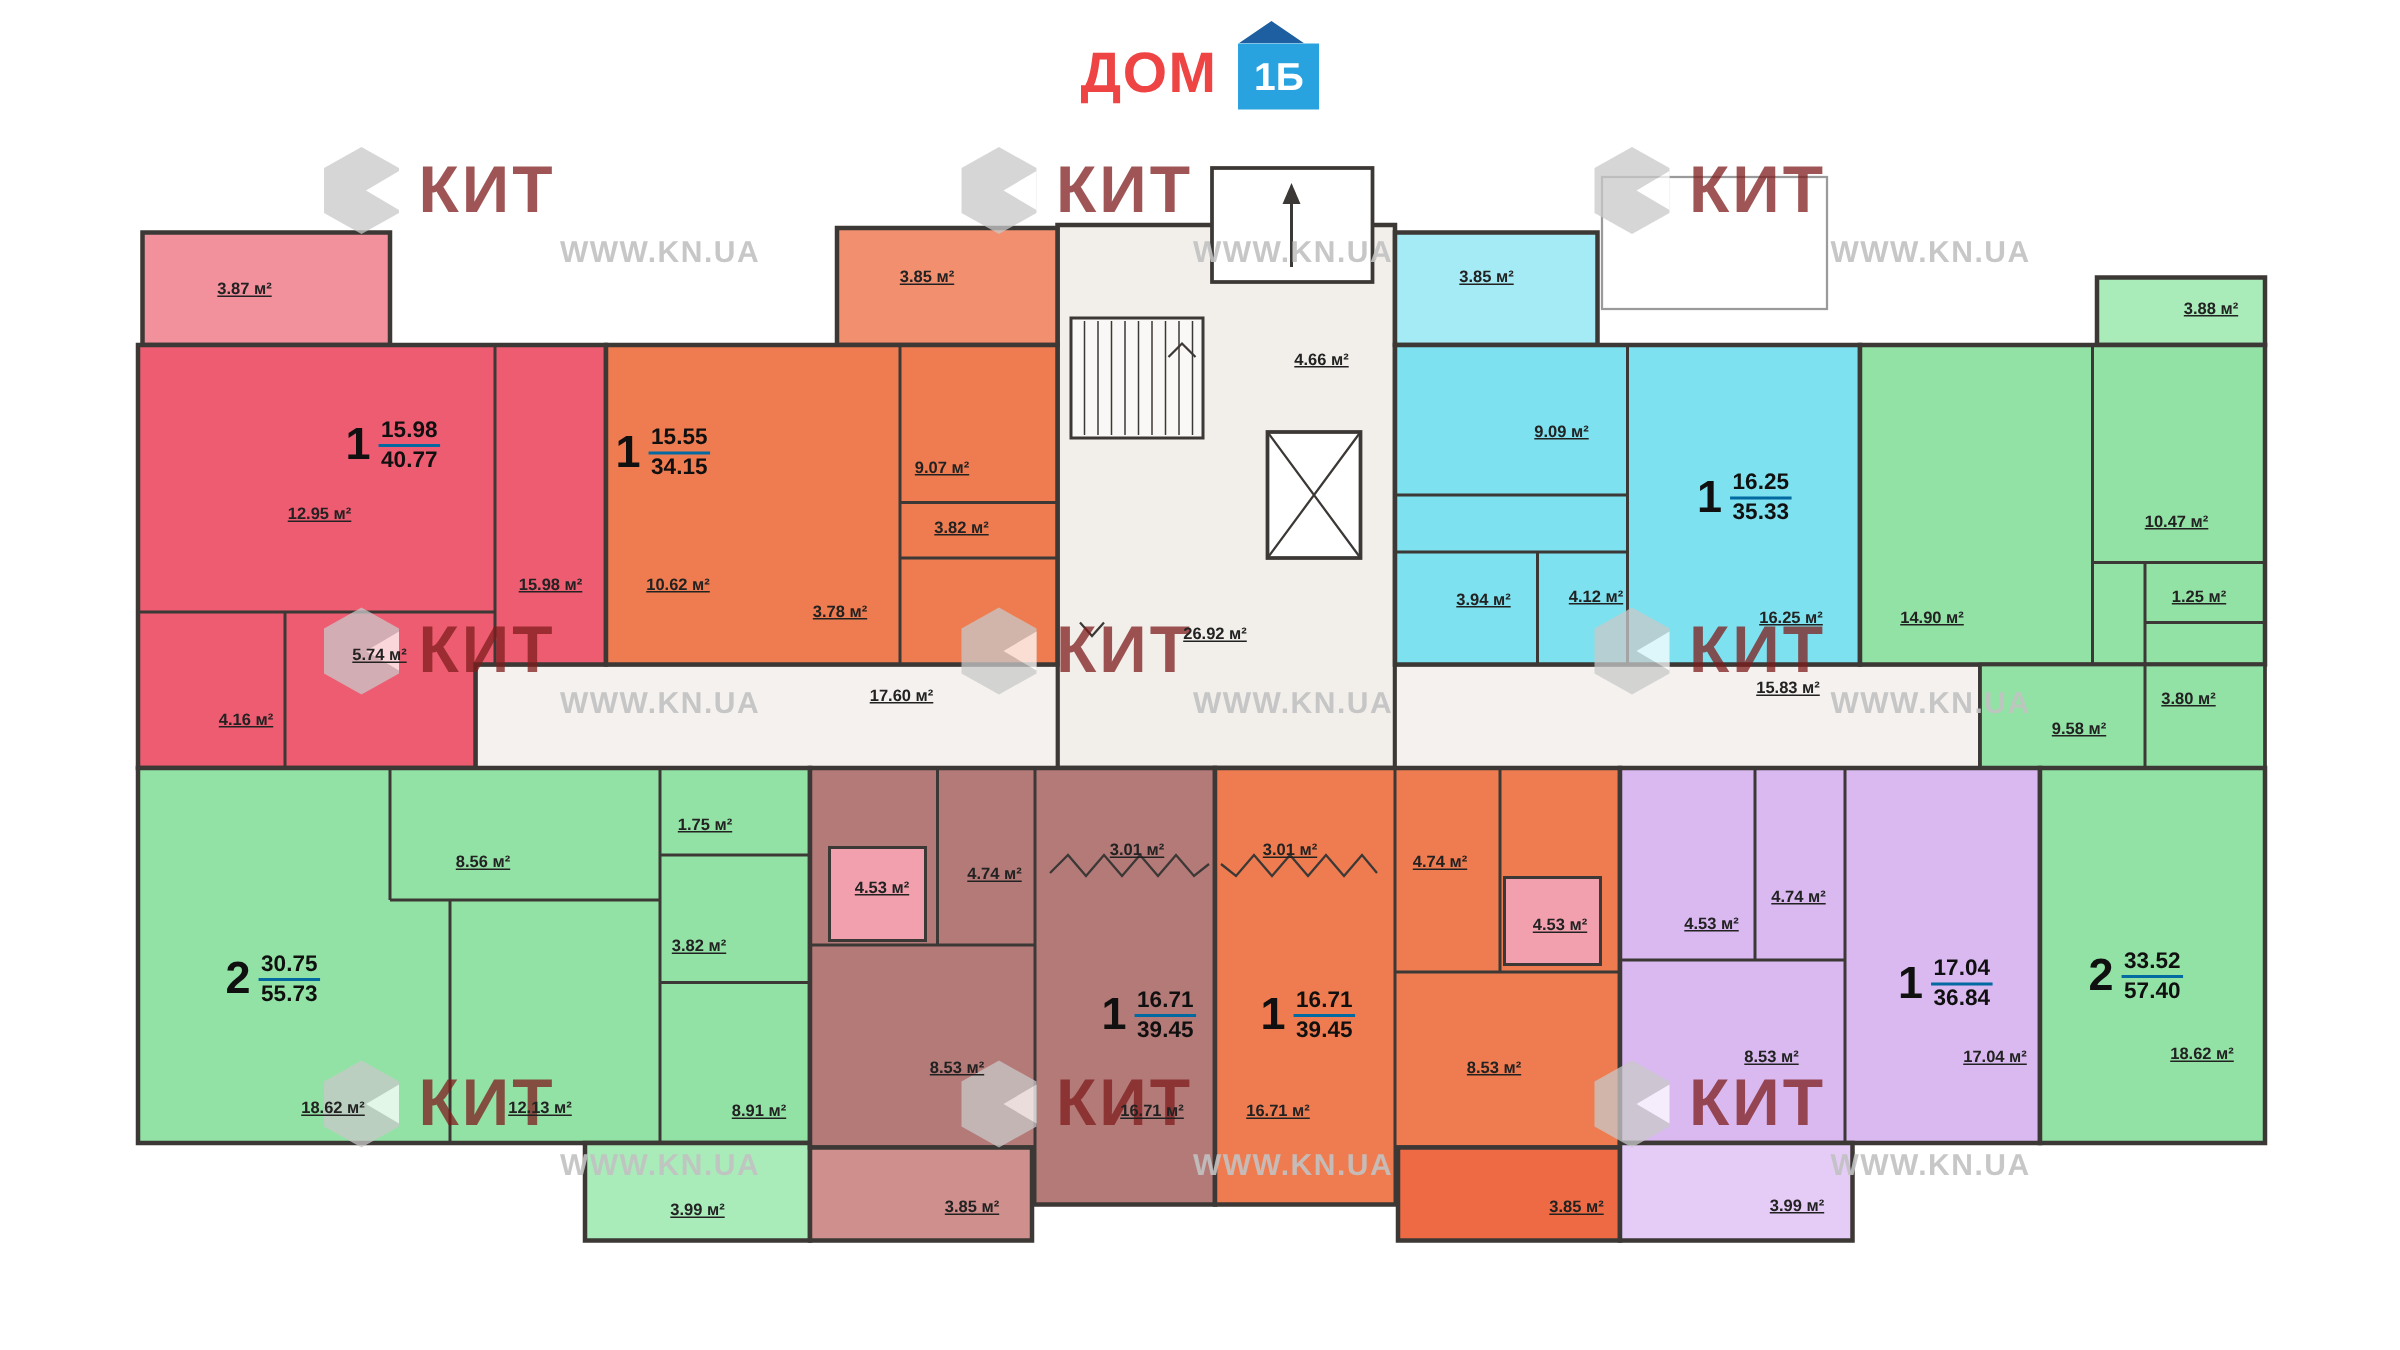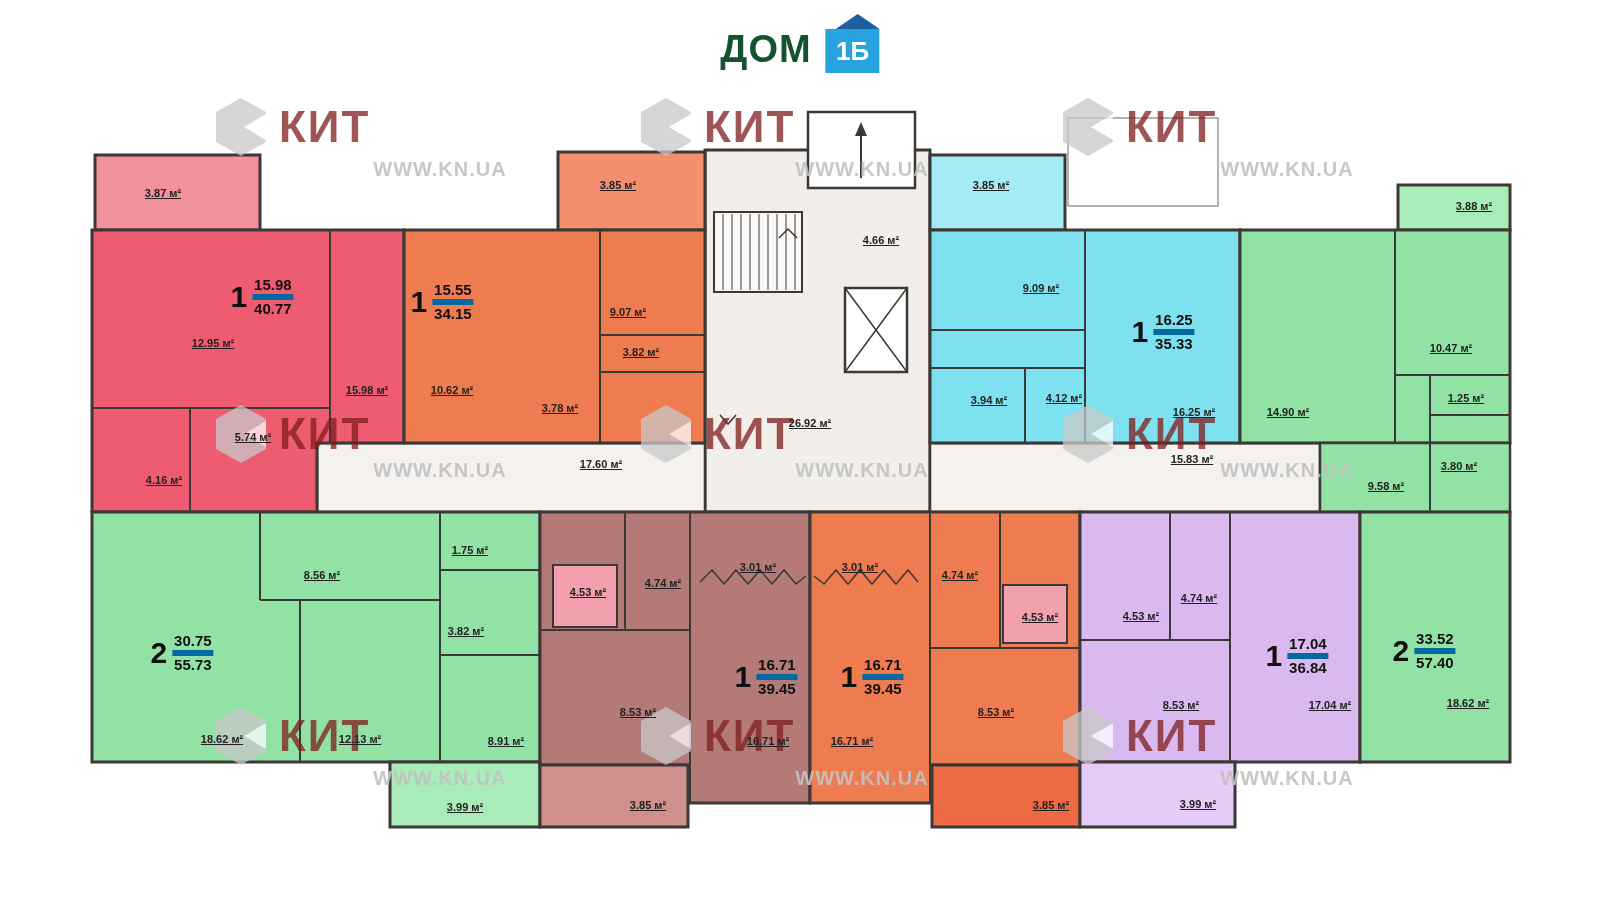--- a/index.html
+++ b/index.html
@@ -6,31 +6,31 @@
   html,body { margin:0; padding:0; background:#fff; font-family:"Liberation Sans", sans-serif; }
   .stage { position:relative; width:1600px; height:900px; background:#ffffff; overflow:hidden; }
   .plan-svg { position:absolute; left:0; top:0; z-index:10; }
 
   .rlabel { position:absolute; transform:translate(-50%,-50%); font-size:11px; font-weight:700;
             color:#222222; text-decoration:underline; white-space:nowrap; z-index:30; }
   .apt-label { position:absolute; transform:translate(-50%,-50%); display:flex; align-items:center;
                gap:5px; color:#101010; z-index:30; }
   .apt-type { font-size:30px; font-weight:700; line-height:1; }
   .apt-frac { display:flex; flex-direction:column; font-size:15px; font-weight:700; line-height:1.2; text-align:center; }
-  .apt-living { border-bottom:6px solid #0369a1; padding:0 2px; }
+  .apt-living { border-bottom:2px solid #0369a1; padding:0 2px; }
 
   .wm { position:absolute; display:flex; align-items:center; gap:10px; opacity:.75; z-index:20; }
   .wm-text { font-size:44px; font-weight:700; color:#7f1d1d; letter-spacing:2px; }
   .wm-url { position:absolute; transform:translate(-50%,-50%); font-size:20px; font-weight:700;
             color:#c2c2c2; letter-spacing:1px; z-index:20; opacity:.9; white-space:nowrap; }
 
   .header { position:absolute; left:50%; top:14px; transform:translateX(-50%);
             display:flex; align-items:flex-end; gap:14px; z-index:40; }
-  .header-title { font-size:38px; font-weight:700; color:#14532d; letter-spacing:1px; line-height:1; padding-bottom:5px; }
-  .badge-wrap { display:flex; flex-direction:column; align-items:flex-end; }
+  .header-title { font-size:38px; font-weight:700; color:#ef4444; letter-spacing:1px; line-height:1; padding-bottom:5px; }
+  .badge-wrap { display:flex; flex-direction:column; align-items:flex-start; }
   .badge-roof { width:44px; height:15px; background:#1d5fa0; clip-path:polygon(50% 0,100% 100%,0 100%); }
   .badge { width:54px; height:44px; background:#29a3e0; color:#ffffff; font-size:26px; font-weight:700;
            display:flex; align-items:center; justify-content:center; }
 </style>
 </head>
 <body>
 
 <div class="stage">
 
   <svg class="plan-svg" width="1600" height="900" viewBox="0 0 1600 900">

